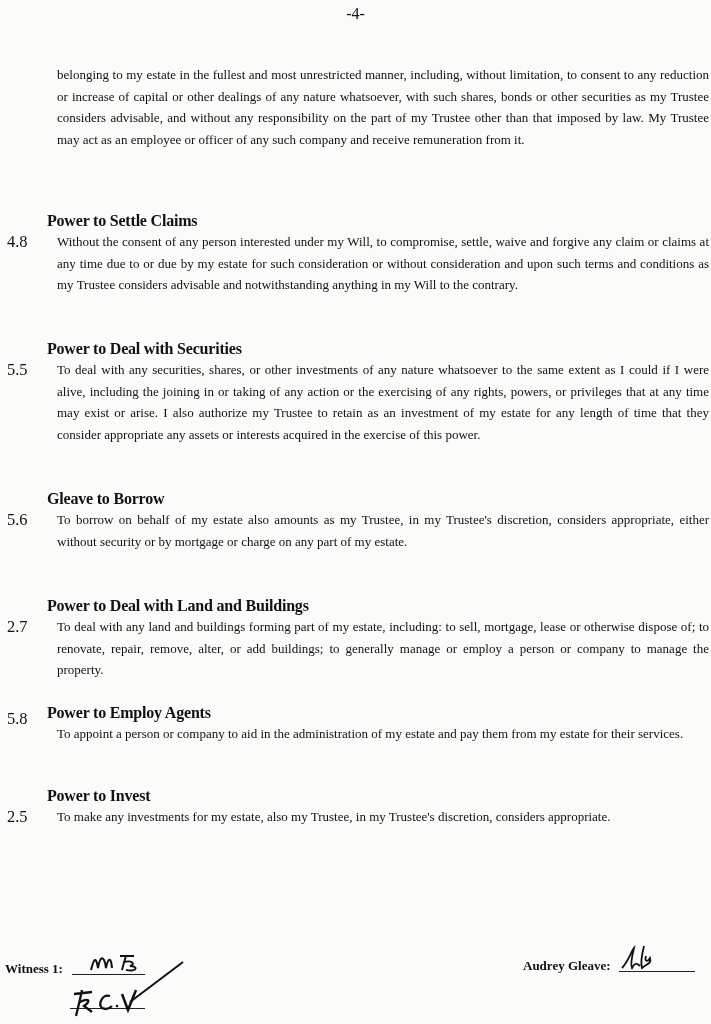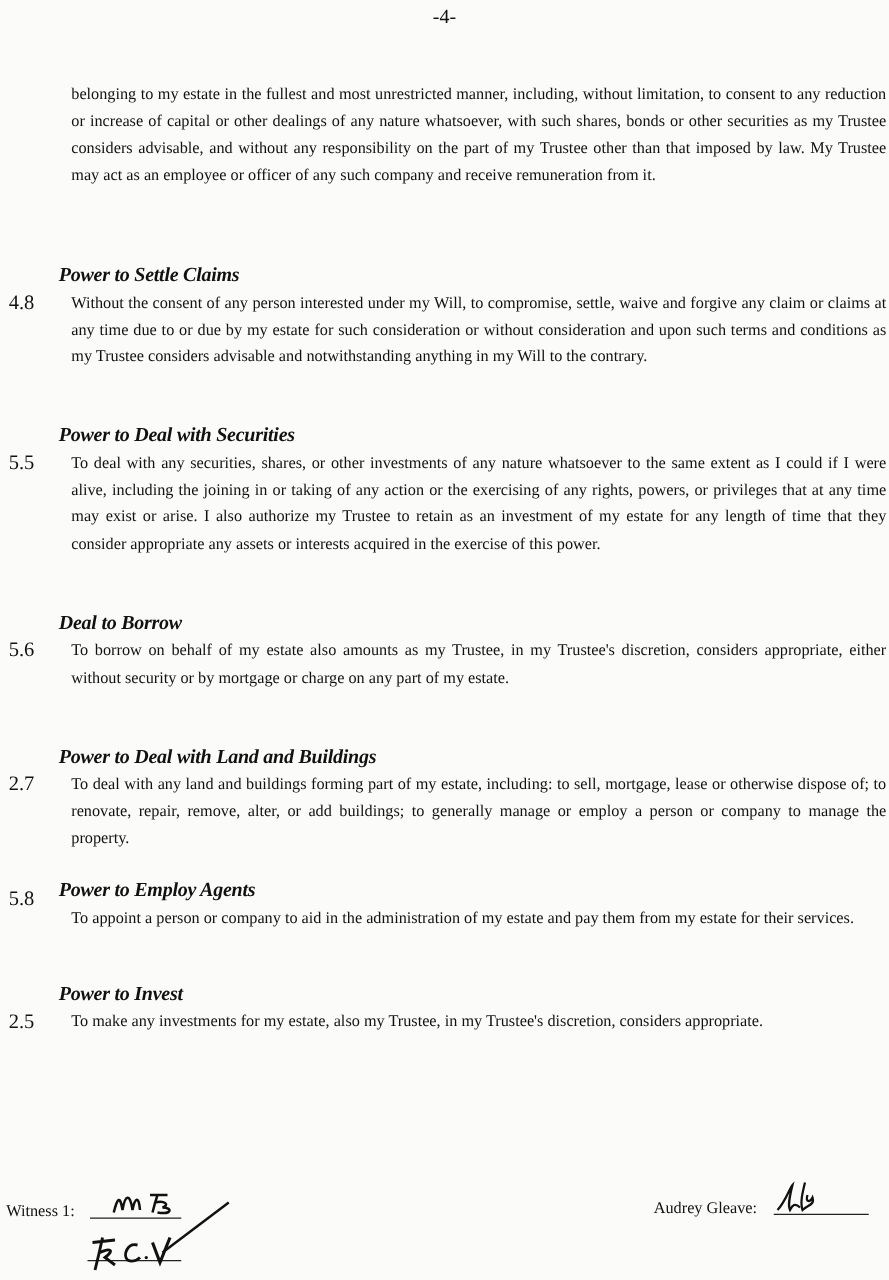--- a/index.html
+++ b/index.html
@@ -15,27 +15,27 @@
     text-align: center; font-size: 16px;
   }
   .para {
     position: absolute; left: 57px; width: 652px;
     font-size: 13px; line-height: 21.6px;
     text-align: justify; margin: 0;
   }
   .section { position: absolute; left: 0; width: 711px; }
   .heading {
     position: absolute; left: 47px;
-    font-style: italic; font-weight: bold; font-size: 16px;
+    font-weight: bold; font-size: 16px;
     line-height: 21.6px; letter-spacing: -0.2px;
   }
   .num {
     position: absolute; left: 7px; font-size: 16.4px; line-height: 21.6px;
   }
-  .sig-label { position: absolute; font-size: 13px; font-weight: normal; }
+  .sig-label { position: absolute; font-size: 13px; font-weight: bold; }
   .sig-line { position: absolute; border-bottom: 1.3px solid #222; }
   .sig-mark { position: absolute; }
 </style>
 </head>
 <body>
 
 <div class="page-num">-4-</div>
 
 <p class="para" style="top:64px">belonging to my estate in the fullest and most unrestricted manner, including, without limitation, to consent to any reduction or increase of capital or other dealings of any nature whatsoever, with such shares, bonds or other securities as my Trustee considers advisable, and without any responsibility on the part of my Trustee other than that imposed by law. My Trustee may act as an employee or officer of any such company and receive remuneration from it.</p>
 
@@ -45,21 +45,21 @@
   <p class="para" style="top:21px">Without the consent of any person interested under my Will, to compromise, settle, waive and forgive any claim or claims at any time due to or due by my estate for such consideration or without consideration and upon such terms and conditions as my Trustee considers advisable and notwithstanding anything in my Will to the contrary.</p>
 </div>
 
 <div class="section" style="top:338px">
   <div class="heading" style="top:0">Power to Deal with Securities</div>
   <div class="num" style="top:21px">5.5</div>
   <p class="para" style="top:21px">To deal with any securities, shares, or other investments of any nature whatsoever to the same extent as I could if I were alive, including the joining in or taking of any action or the exercising of any rights, powers, or privileges that at any time may exist or arise. I also authorize my Trustee to retain as an investment of my estate for any length of time that they consider appropriate any assets or interests acquired in the exercise of this power.</p>
 </div>
 
 <div class="section" style="top:488px">
-  <div class="heading" style="top:0">Deal to Borrow</div>
+  <div class="heading" style="top:0">Gleave to Borrow</div>
   <div class="num" style="top:21px">5.6</div>
   <p class="para" style="top:21px">To borrow on behalf of my estate also amounts as my Trustee, in my Trustee's discretion, considers appropriate, either without security or by mortgage or charge on any part of my estate.</p>
 </div>
 
 <div class="section" style="top:595px">
   <div class="heading" style="top:0">Power to Deal with Land and Buildings</div>
   <div class="num" style="top:21px">2.7</div>
   <p class="para" style="top:21px">To deal with any land and buildings forming part of my estate, including: to sell, mortgage, lease or otherwise dispose of; to renovate, repair, remove, alter, or add buildings; to generally manage or employ a person or company to manage the property.</p>
 </div>
 

